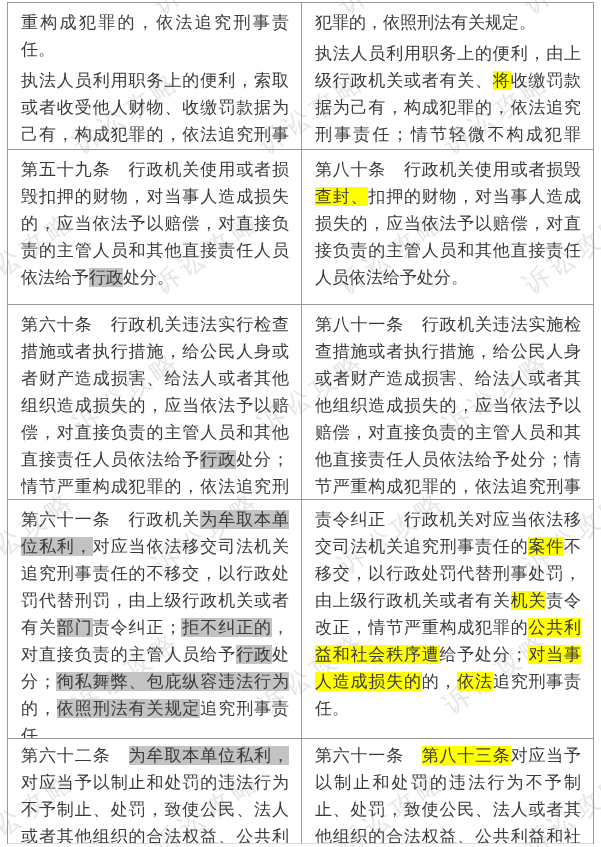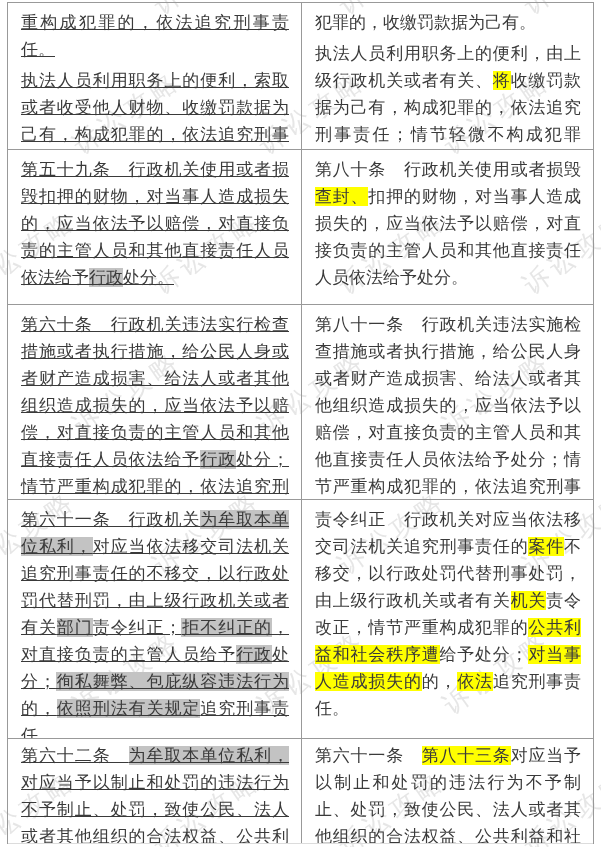--- a/index.html
+++ b/index.html
@@ -40,21 +40,21 @@
   .cell{
     box-sizing:border-box;
     padding:6px 12px 6px 13px;
     color:var(--text);
     font-size:17px;line-height:27px;
     text-align:justify;
     -moz-text-align-last:left;text-align-last:left;
     overflow:hidden;
   }
   .row5 .cell{padding-top:3px;}
-  .cell.left{width:293px;text-decoration:underline;}
+  .cell.left{width:293px;}
   .cell.right{flex:1;border-left:1px solid var(--border);}
   .cell p{margin:0 0 4px 0;}
   .cell p:last-child{margin-bottom:0;}
   .hl-gray{background:var(--hl-old);}
   .hl-yellow{background:var(--hl-new);}
 </style>
 </head>
 <body>
 
 <div class="watermark-layer">
@@ -85,21 +85,21 @@
     <span class="wm" style="left: 515px; top: 795px;">诉讼攻略</span>
   </div>
 
 <div class="cmp-table" id="cmp-table">
     <div class="row row1">
       <div class="cell left">
         <p><span>重构成犯罪的，依法追究刑事责任。</span></p>
         <p><span>执法人员利用职务上的便利，索取或者收受他人财物、收缴罚款据为己有，构成犯罪的，依法追究刑事责任；情节轻微不构成犯罪的，依法给予</span></p>
       </div>
       <div class="cell right">
-        <p><span>犯罪的，收缴罚款据为己有。</span></p>
+        <p><span>犯罪的，依照刑法有关规定。</span></p>
         <p><span>执法人员利用职务上的便利，由上级行政机关或者有关、</span><span class="hl-yellow">将</span><span>收缴罚款据为己有，构成犯罪的，依法追究刑事责任；情节轻微不构成犯罪的，依法给予处分。</span></p>
       </div>
     </div>
     <div class="row row2">
       <div class="cell left">
         <p><span>第五十九条　行政机关使用或者损毁扣押的财物，对当事人造成损失的，应当依法予以赔偿，对直接负责的主管人员和其他直接责任人员依法给予</span><span class="hl-gray">行政</span><span>处分。</span></p>
       </div>
       <div class="cell right">
         <p><span>第八十条　行政机关使用或者损毁</span><span class="hl-yellow">查封、</span><span>扣押的财物，对当事人造成损失的，应当依法予以赔偿，对直接负责的主管人员和其他直接责任人员依法给予处分。</span></p>
       </div>

